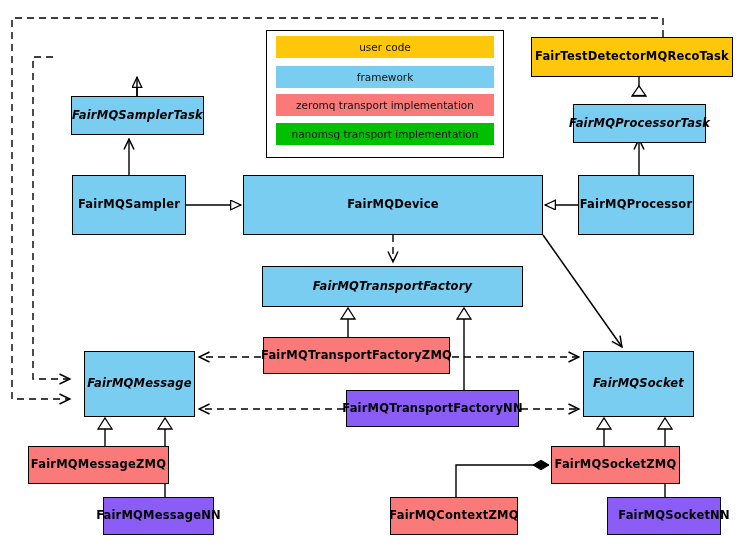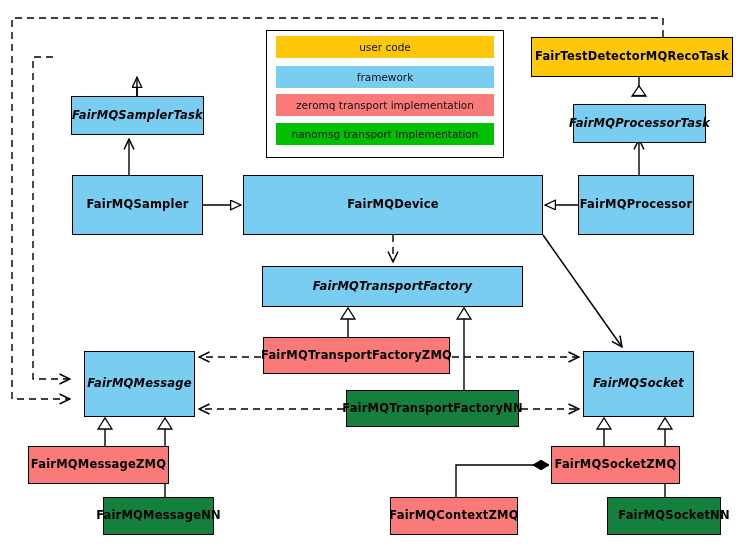--- a/index.html
+++ b/index.html
@@ -5,21 +5,21 @@
   html,body{margin:0;padding:0;background:#ffffff;}
   body{font-family:"DejaVu Sans","Liberation Sans",sans-serif;}
   #diagram{position:relative;width:748px;height:549px;background:#ffffff;overflow:hidden;}
   #edges{position:absolute;left:0;top:0;width:748px;height:549px;}
   .node{position:absolute;box-sizing:border-box;border:1.4px solid #000;
         display:flex;align-items:center;justify-content:center;text-align:center;
         font-weight:bold;font-size:11.5px;color:#000;letter-spacing:.2px;line-height:1.15;}
   .node.user{background:#ffc709;}
   .node.framework{background:#79cdf0;}
   .node.zmq{background:#fa7a7a;}
-  .node.nn{background:#15803d;}
+  .node.nn{background:#8b5cf6;}
   .node.abstract{font-style:italic;}
   .legend{position:absolute;background:#ffffff;border:1.8px solid #000;box-sizing:border-box;}
   .legend-row{position:absolute;box-sizing:border-box;display:flex;align-items:center;
               justify-content:center;font-size:10.5px;color:#111;font-weight:normal;}
   .lr-user{background:#ffc709;}
   .lr-fw{background:#79cdf0;}
   .lr-zmq{background:#fa7a7a;}
   .lr-nn{background:#00c000;}
 </style>
 </head>
@@ -140,21 +140,21 @@
   <div class="legend" style="left:266px;top:30px;width:238px;height:128px;">
   </div>
   <div class="legend-row lr-user" style="left:276px;top:36px;width:218px;height:22px;">user code</div>
   <div class="legend-row lr-fw" style="left:276px;top:66px;width:218px;height:22px;">framework</div>
   <div class="legend-row lr-zmq" style="left:276px;top:94px;width:218px;height:22px;">zeromq transport implementation</div>
   <div class="legend-row lr-nn" style="left:276px;top:123px;width:218px;height:22px;">nanomsg transport implementation</div>
 
 
   <div class="node framework abstract" style="left:71px;top:96px;width:133px;height:39px;">FairMQSamplerTask</div>
 
-  <div class="node framework" style="left:72px;top:175px;width:131px;height:60px;">FairMQSampler</div>
+  <div class="node framework" style="left:72px;top:175px;width:114px;height:60px;">FairMQSampler</div>
 
   <div class="node framework" style="left:243px;top:175px;width:300px;height:60px;">FairMQDevice</div>
 
   <div class="node framework" style="left:578px;top:175px;width:116px;height:60px;">FairMQProcessor</div>
 
   <div class="node framework abstract" style="left:573px;top:104px;width:133px;height:39px;">FairMQProcessorTask</div>
 
   <div class="node user" style="left:531px;top:37px;width:202px;height:40px;">FairTestDetectorMQRecoTask</div>
 
   <div class="node zmq" style="left:263px;top:337px;width:187px;height:37px;">FairMQTransportFactoryZMQ</div>

